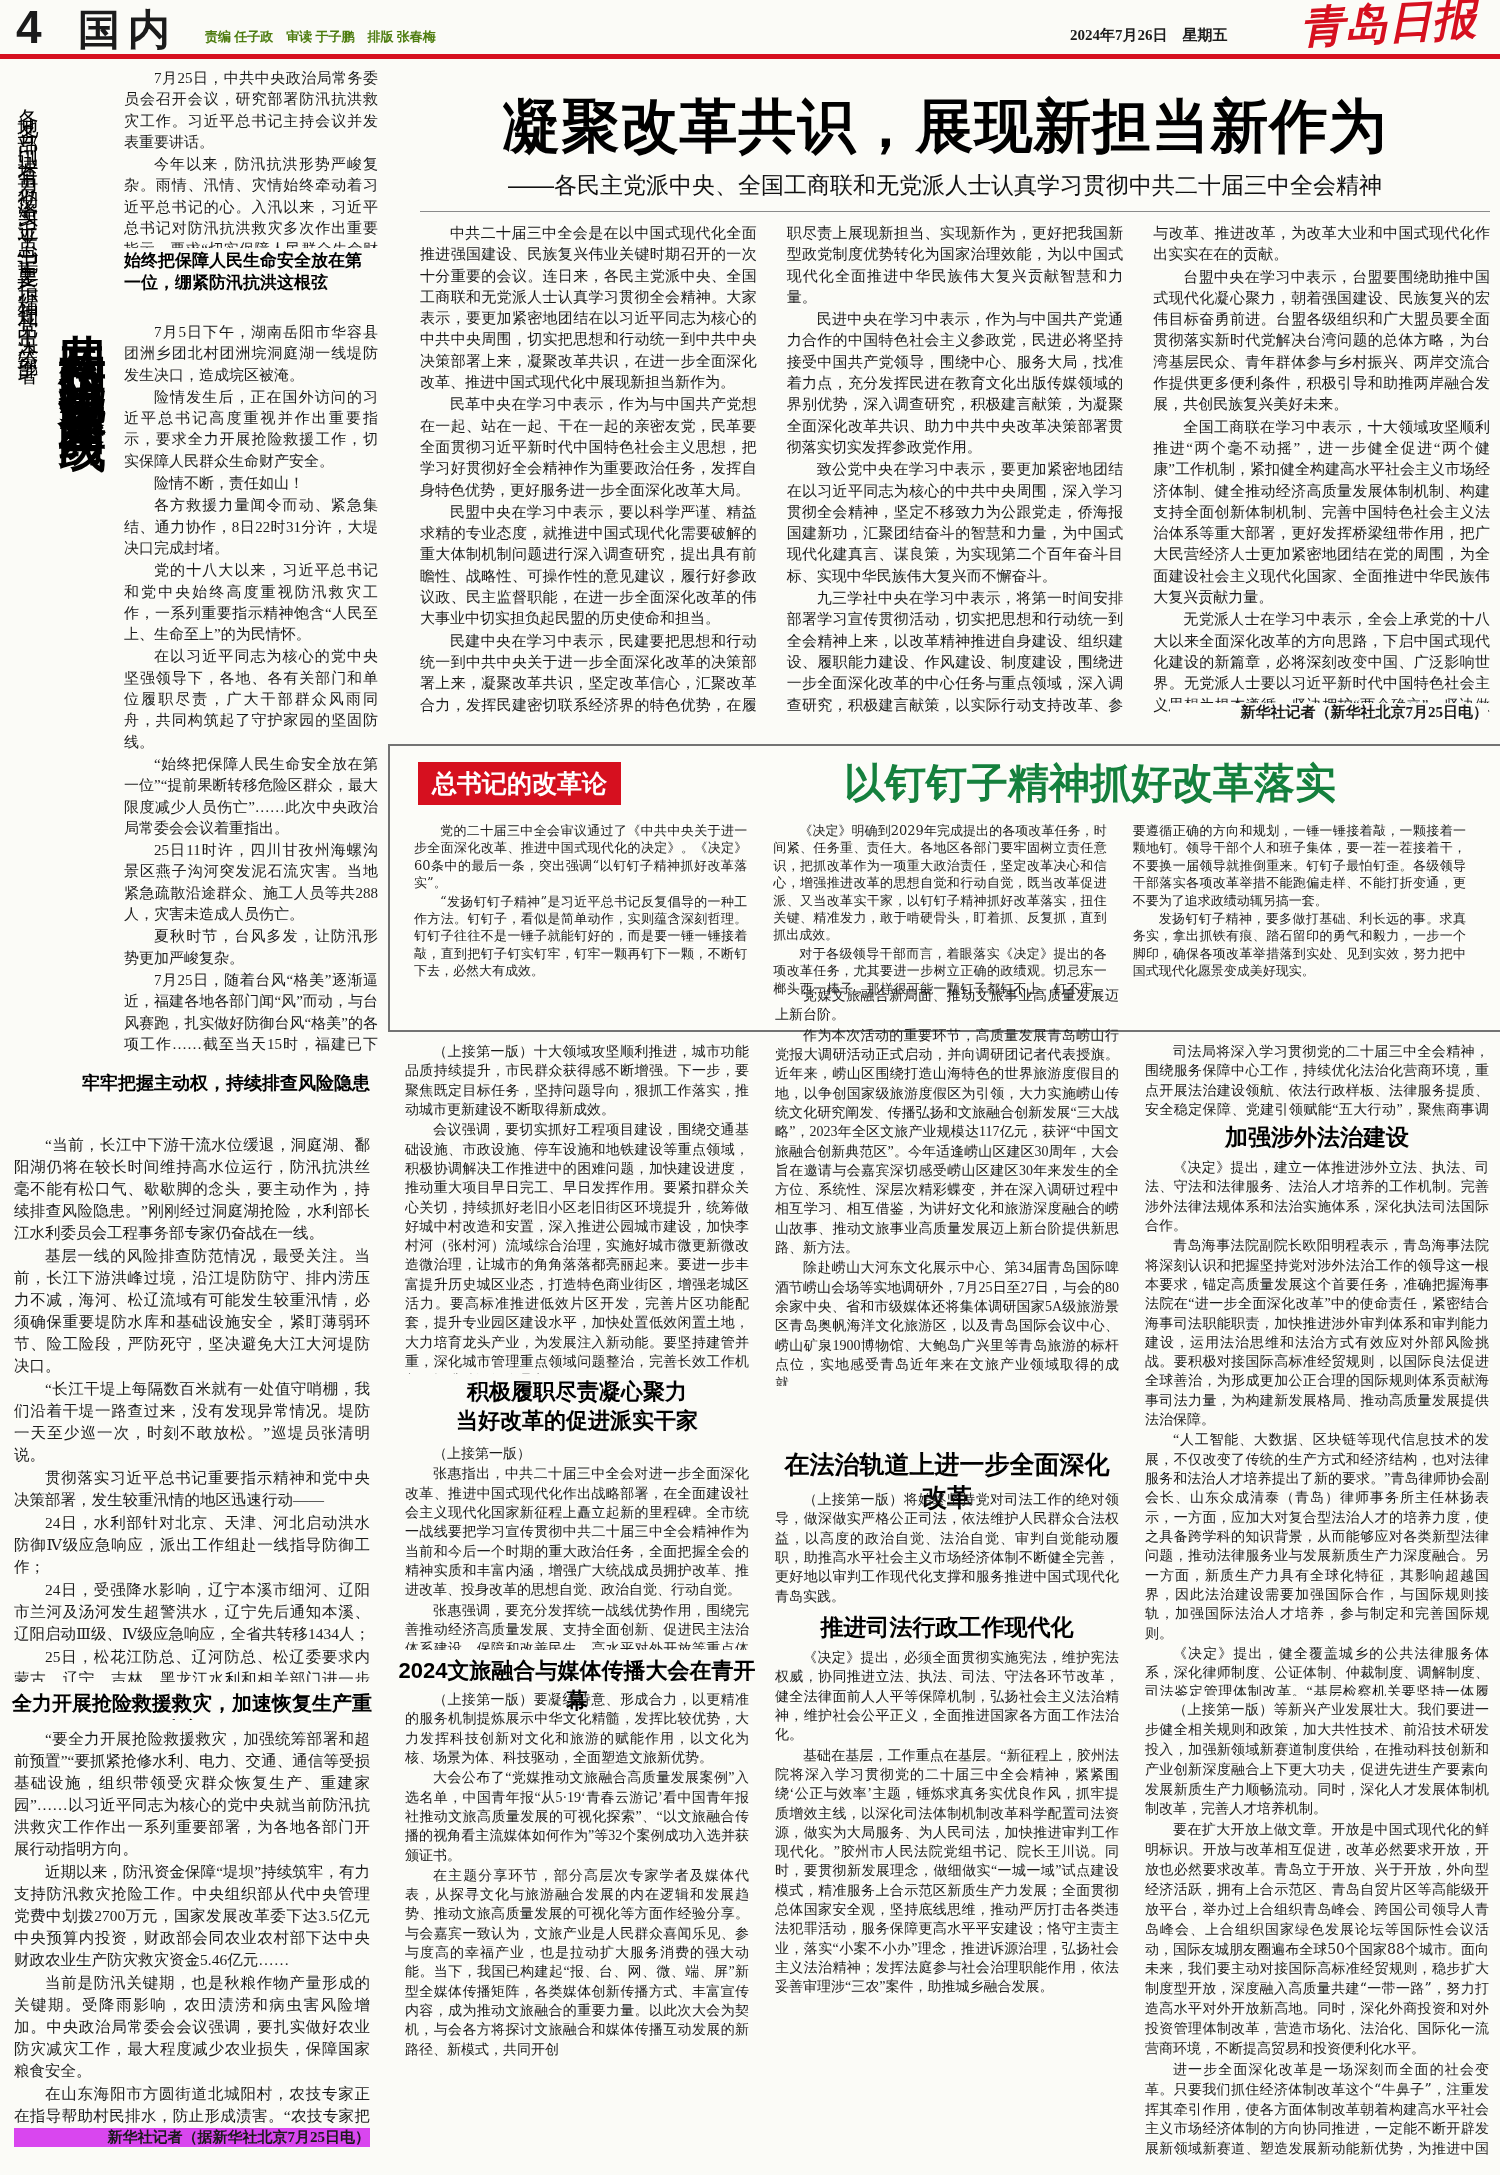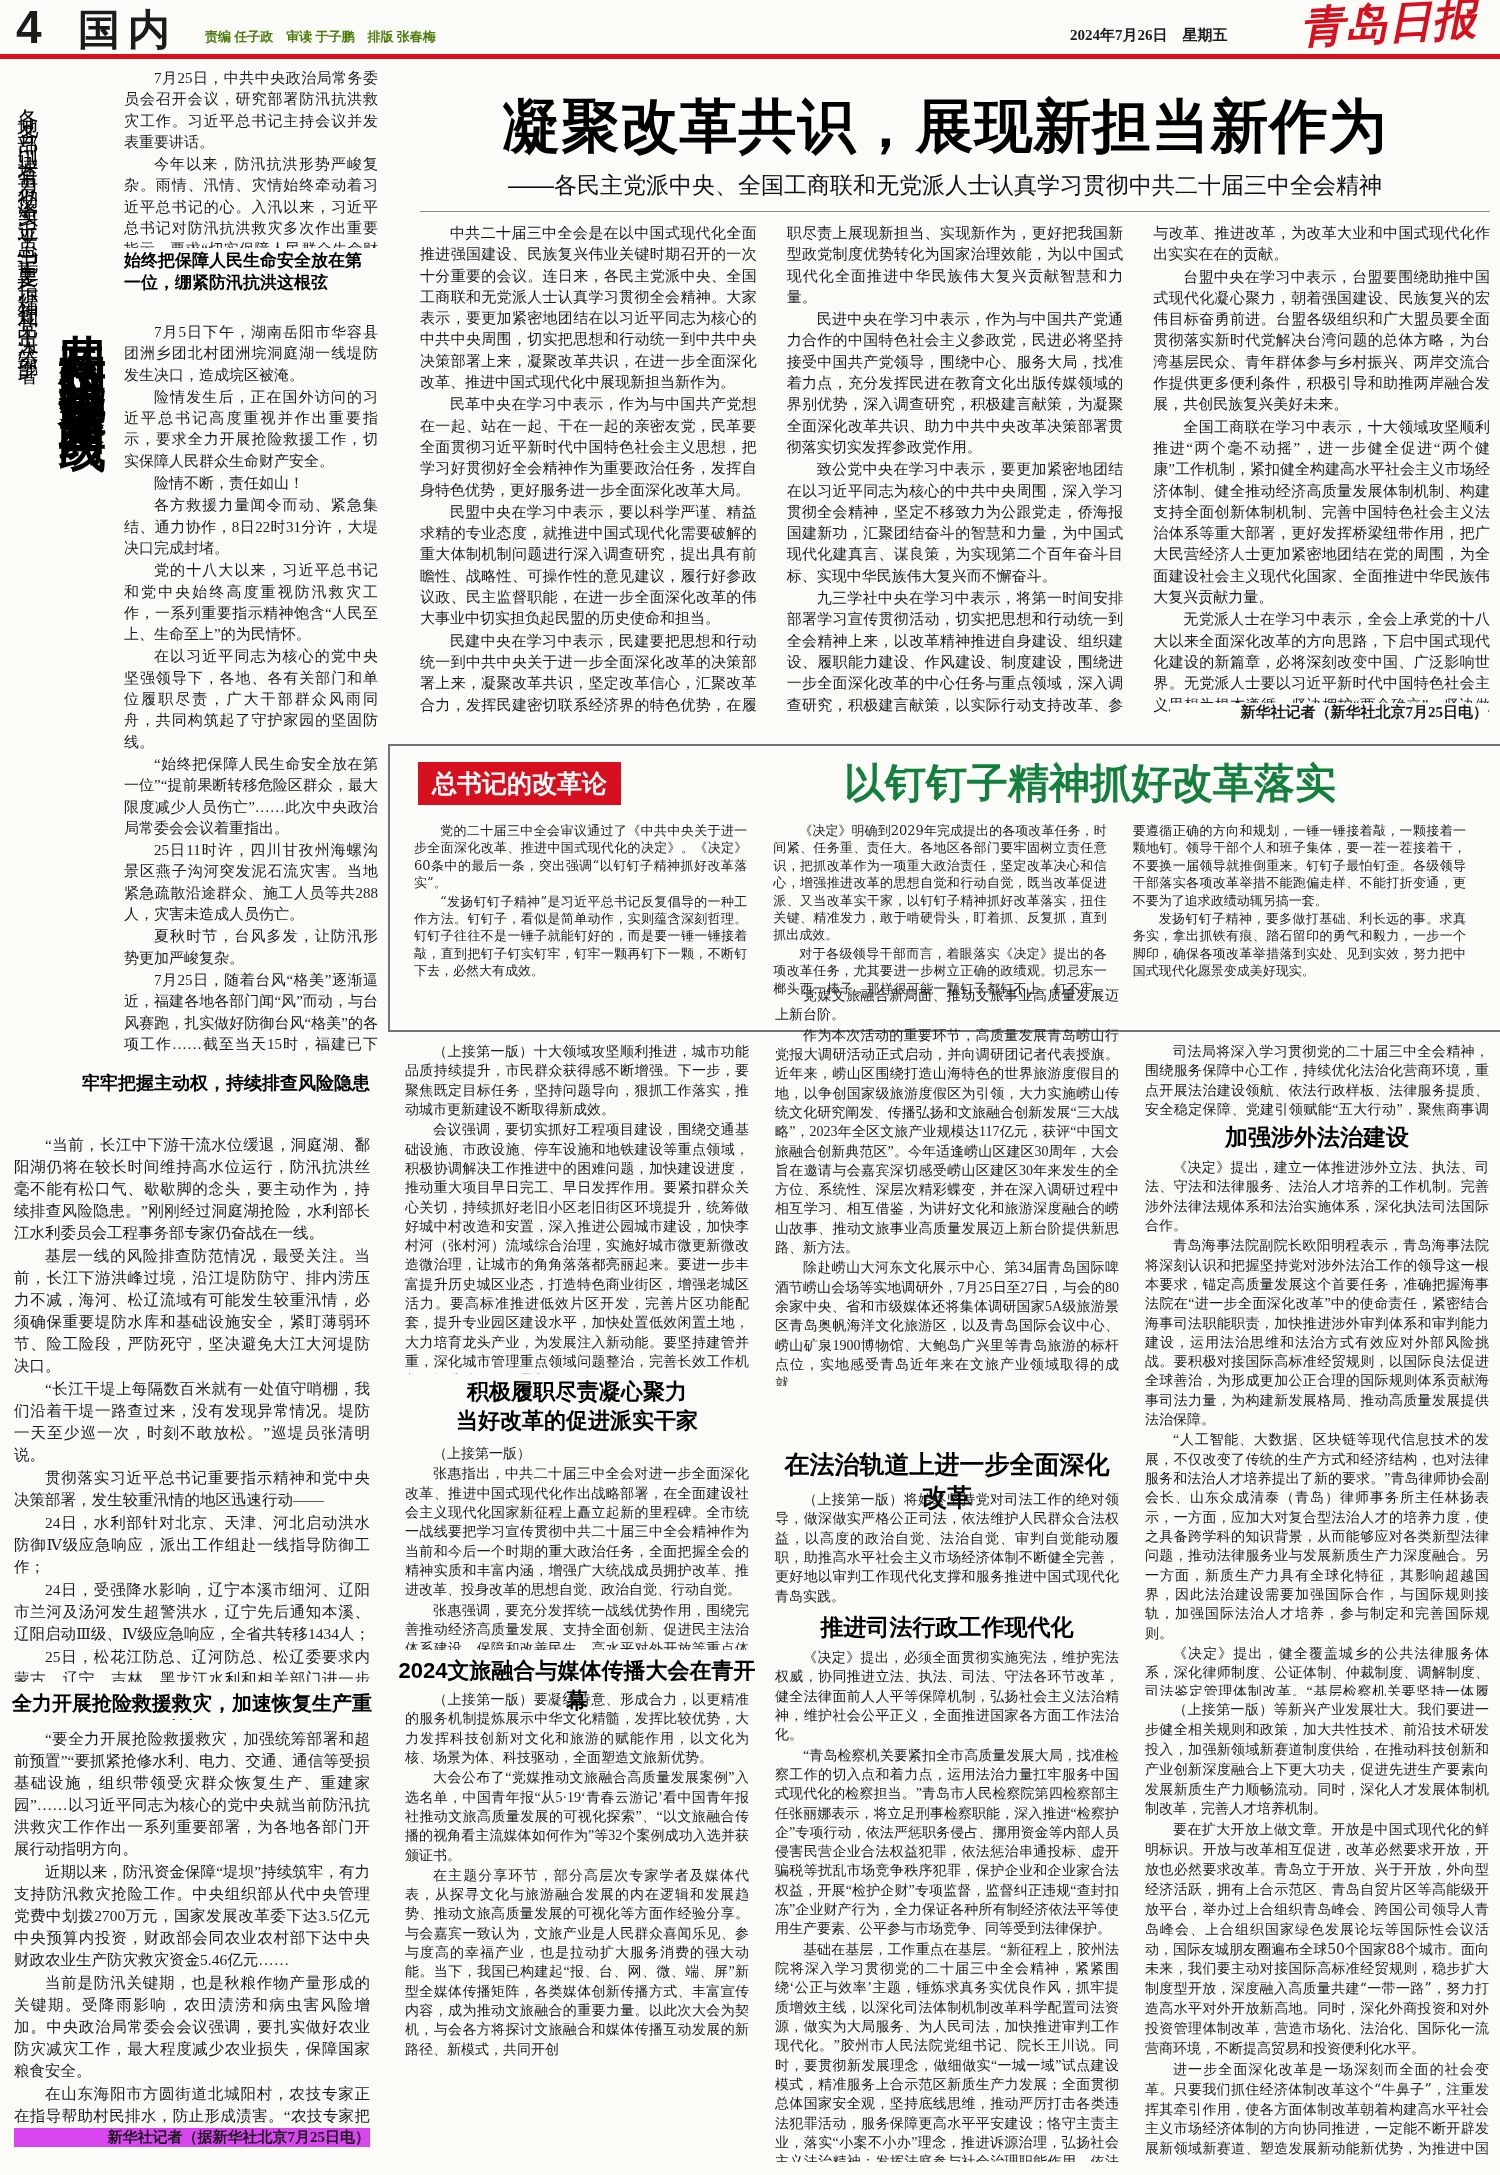--- a/index.html
+++ b/index.html
@@ -164,21 +164,20 @@
       <p>作为本次活动的重要环节，高质量发展青岛崂山行党报大调研活动正式启动，并向调研团记者代表授旗。近年来，崂山区围绕打造山海特色的世界旅游度假目的地，以争创国家级旅游度假区为引领，大力实施崂山传统文化研究阐发、传播弘扬和文旅融合创新发展“三大战略”，2023年全区文旅产业规模达117亿元，获评“中国文旅融合创新典范区”。今年适逢崂山区建区30周年，大会旨在邀请与会嘉宾深切感受崂山区建区30年来发生的全方位、系统性、深层次精彩蝶变，并在深入调研过程中相互学习、相互借鉴，为讲好文化和旅游深度融合的崂山故事、推动文旅事业高质量发展迈上新台阶提供新思路、新方法。</p>
       <p>除赴崂山大河东文化展示中心、第34届青岛国际啤酒节崂山会场等实地调研外，7月25日至27日，与会的80余家中央、省和市级媒体还将集体调研国家5A级旅游景区青岛奥帆海洋文化旅游区，以及青岛国际会议中心、崂山矿泉1900博物馆、大鲍岛广兴里等青岛旅游的标杆点位，实地感受青岛近年来在文旅产业领域取得的成就。</p>
     </div>
   <div class="lowhead" style="left:775px;top:1448px;width:344px;font-size:25px;">在法治轨道上进一步全面深化改革</div>
   <div class="seg f14" style="left:775px;top:1490px;width:344px;height:116px;">
       <p>（上接第一版）将始终坚持党对司法工作的绝对领导，做深做实严格公正司法，依法维护人民群众合法权益，以高度的政治自觉、法治自觉、审判自觉能动履职，助推高水平社会主义市场经济体制不断健全完善，更好地以审判工作现代化支撑和服务推进中国式现代化青岛实践。</p>
     </div>
   <div class="lowhead" style="left:775px;top:1612px;width:344px;font-size:23px;">推进司法行政工作现代化</div>
   <div class="seg f14" style="left:775px;top:1648px;width:344px;height:514px;">
       <p>《决定》提出，必须全面贯彻实施宪法，维护宪法权威，协同推进立法、执法、司法、守法各环节改革，健全法律面前人人平等保障机制，弘扬社会主义法治精神，维护社会公平正义，全面推进国家各方面工作法治化。</p>
-      <p>“青岛检察机关要紧扣全市高质量发展大局，找准检察工作的切入点和着力点，运用法治力量扛牢服务中国式现代化的检察担当。”青岛市人民检察院第四检察部主任张丽娜表示，将立足刑事检察职能，深入推进“检察护企”专项行动，依法严惩职务侵占、挪用资金等内部人员侵害民营企业合法权益犯罪，依法惩治串通投标、虚开骗税等扰乱市场竞争秩序犯罪，保护企业和企业家合法权益，开展“检护企财”专项监督，监督纠正违规“查封扣冻”企业财产行为，全力保证各种所有制经济依法平等使用生产要素、公平参与市场竞争、同等受到法律保护。</p>
       <p>基础在基层，工作重点在基层。“新征程上，胶州法院将深入学习贯彻党的二十届三中全会精神，紧紧围绕‘公正与效率’主题，锤炼求真务实优良作风，抓牢提质增效主线，以深化司法体制机制改革科学配置司法资源，做实为大局服务、为人民司法，加快推进审判工作现代化。”胶州市人民法院党组书记、院长王川说。同时，要贯彻新发展理念，做细做实“一城一域”试点建设模式，精准服务上合示范区新质生产力发展；全面贯彻总体国家安全观，坚持底线思维，推动严厉打击各类违法犯罪活动，服务保障更高水平平安建设；恪守主责主业，落实“小案不小办”理念，推进诉源治理，弘扬社会主义法治精神；发挥法庭参与社会治理职能作用，依法妥善审理涉“三农”案件，助推城乡融合发展。</p>
     </div>
 
   <div class="seg f14" style="left:1145px;top:1042px;width:344px;height:76px;">
       <p>司法局将深入学习贯彻党的二十届三中全会精神，围绕服务保障中心工作，持续优化法治化营商环境，重点开展法治建设领航、依法行政样板、法律服务提质、安全稳定保障、党建引领赋能“五大行动”，聚焦商事调解制度试点、司法协理员制度试点等工作，全面提升依法治区和基层社会治理能力。</p>
     </div>
   <div class="lowhead" style="left:1145px;top:1122px;width:344px;font-size:23px;">加强涉外法治建设</div>
   <div class="seg f14" style="left:1145px;top:1158px;width:344px;height:538px;">
       <p>《决定》提出，建立一体推进涉外立法、执法、司法、守法和法律服务、法治人才培养的工作机制。完善涉外法律法规体系和法治实施体系，深化执法司法国际合作。</p>
       <p>青岛海事法院副院长欧阳明程表示，青岛海事法院将深刻认识和把握坚持党对涉外法治工作的领导这一根本要求，锚定高质量发展这个首要任务，准确把握海事法院在“进一步全面深化改革”中的使命责任，紧密结合海事司法职能职责，加快推进涉外审判体系和审判能力建设，运用法治思维和法治方式有效应对外部风险挑战。要积极对接国际高标准经贸规则，以国际良法促进全球善治，为形成更加公正合理的国际规则体系贡献海事司法力量，为构建新发展格局、推动高质量发展提供法治保障。</p>

